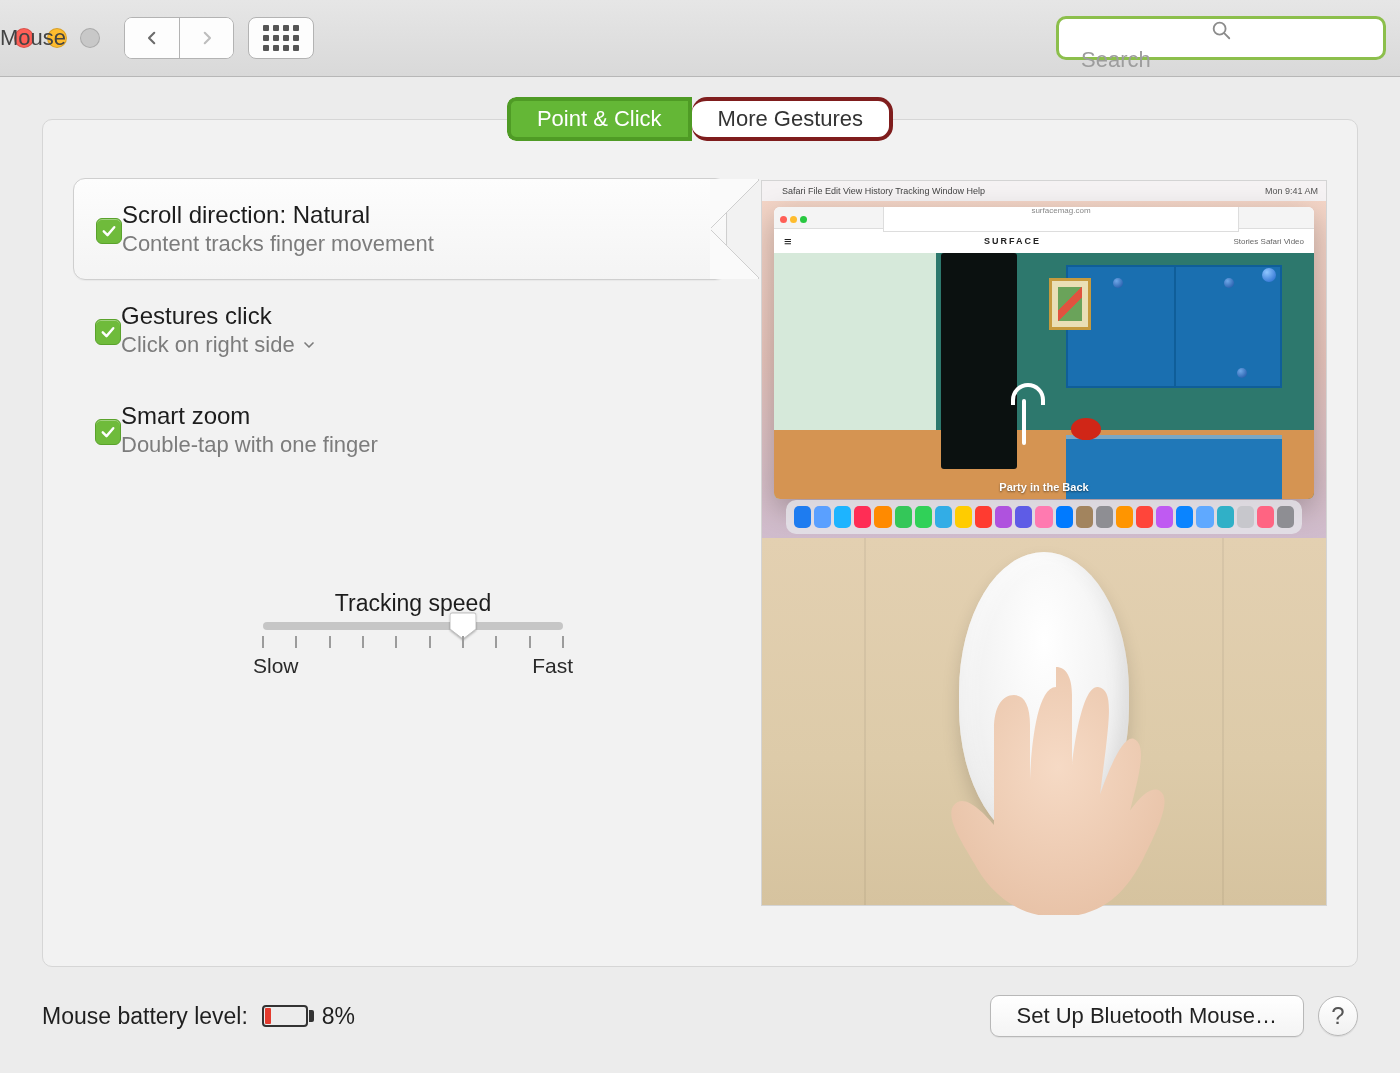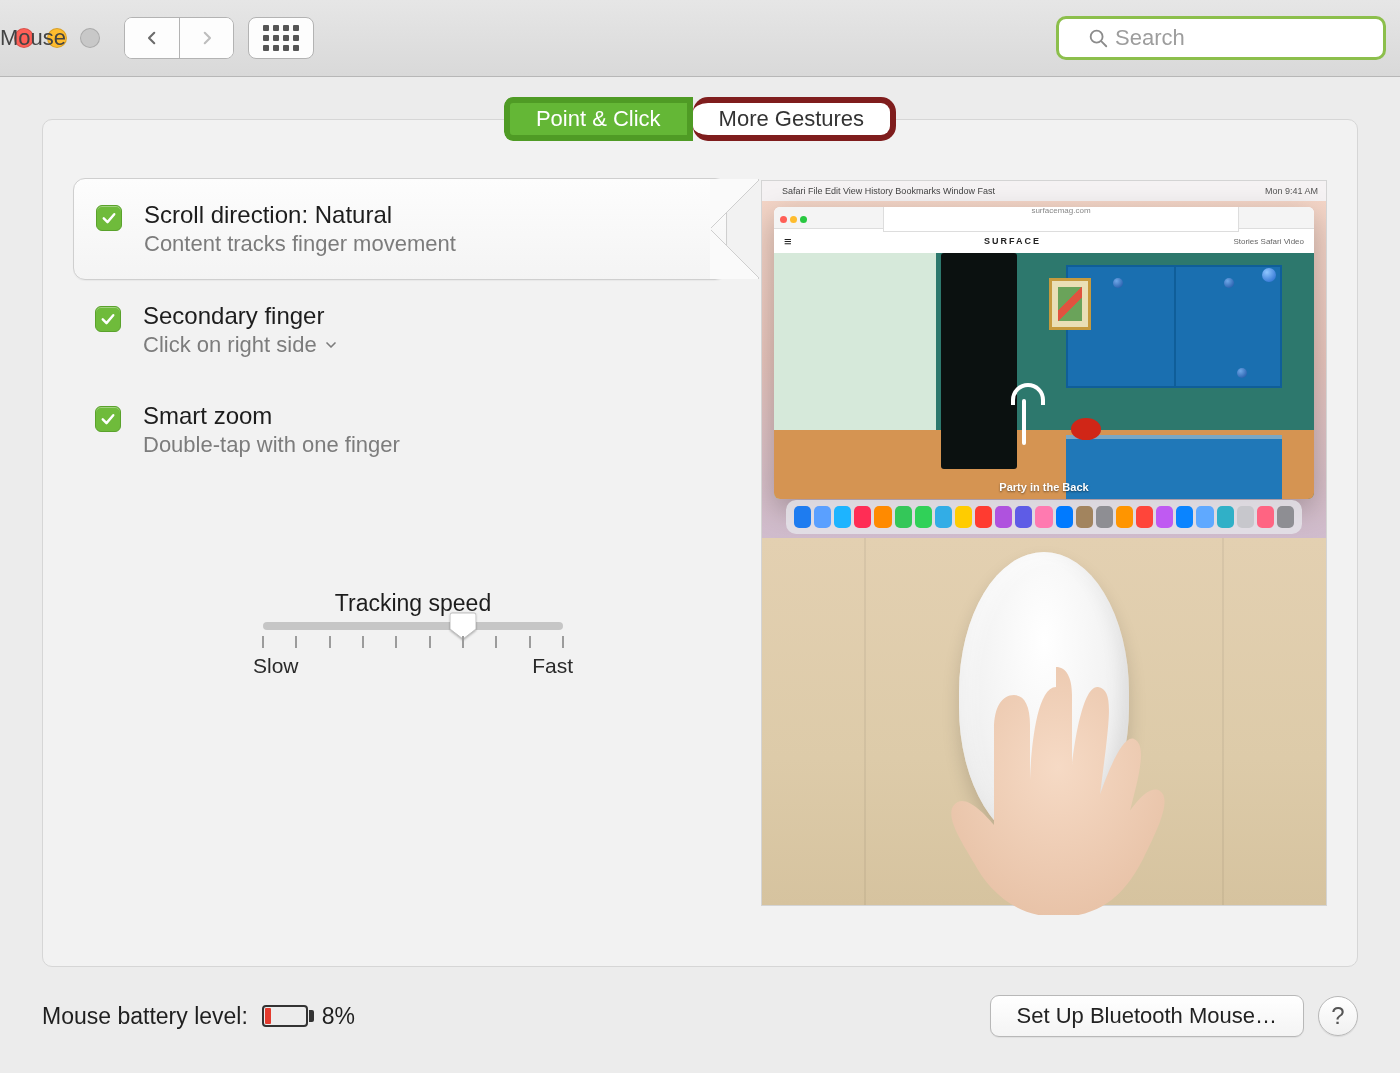--- a/index.html
+++ b/index.html
@@ -64,42 +64,43 @@
     pointer-events: none;
   }
 
   .search-wrap {
     margin-left: auto;
     width: 330px; height: 44px;
     border: 3px solid #8cbf4c;
     border-radius: 10px;
     background: #fff;
     display: flex; align-items: center;
-    padding: 0 28px;
+    padding: 0 22px;
     gap: 6px;
+    flex-direction: column;
   }
   .search-wrap svg { width: 22px; height: 22px; color: #8b8b8b; flex: 0 0 auto; }
   .search-wrap input {
     border: none; outline: none; font-size: 22px; width: 100%;
     color: #333; background: transparent;
   }
   .search-wrap input::placeholder { color: #9d9d9d; }
 
   
   .content-shell { padding: 20px 42px 0; }
   .tabbar {
     display: flex; justify-content: center; position: relative; z-index: 2;
   }
   .tabs {
     display: inline-flex; height: 44px; border-radius: 9px; overflow: hidden;
     font-size: 22px; font-weight: 500;
   }
   .tab {
     padding: 0 26px; display: flex; align-items: center;
-    border: 6px solid #7f1d1d; background: #fff; color: #333;
+    border: 4px solid #7f1d1d; background: #fff; color: #333;
   }
   .tab.active {
     background: #64b736; color: #fff; border-color: #4f9b25;
   }
   .tab:first-child  { border-top-left-radius: 9px;  border-bottom-left-radius: 9px; }
   .tab:last-child   { border-top-right-radius: 9px; border-bottom-right-radius: 9px; border-left: none; border-radius: 15px; }
 
   .panel {
     margin-top: -22px;
     border: 1px solid #d6d6d6;
@@ -111,21 +112,21 @@
     gap: 34px;
     position: relative;
   }
 
   .options-col {
     flex: 0 0 654px;
     display: flex; flex-direction: column;
   }
 
   .option {
-    display: flex; align-items: flex-start; gap: 22px;
+    display: flex; align-items: center; 
     padding: 22px 24px 22px 22px;
     position: relative;
   }
   .option.selected {
     background: linear-gradient(#fdfdfd, #f4f4f4);
     border: 1px solid #cfcfcf;
     border-radius: 12px;
     box-shadow: 0 1px 1px rgba(0,0,0,.04);
   }
   .option.selected::after {
@@ -391,21 +392,21 @@
         </div>
       </div>
 
       <div class="option">
         <div class="checkbox">
           <svg viewBox="0 0 24 24">
               <path fill="none" stroke="currentColor" stroke-width="3.2" stroke-linecap="round" stroke-linejoin="round" d="M5 12.5l5 5L19 7"></path>
             </svg>
         </div>
         <div class="opt-text">
-          <div class="title">Secondary finger</div>
+          <div class="title">Gestures click</div>
           <div class="sub">
             <span>Click on right side</span>
             <svg viewBox="0 0 24 24">
                 <path fill="none" stroke="#7c7c7c" stroke-width="2.5" stroke-linecap="round" stroke-linejoin="round" d="M6 9l6 6 6-6"></path>
               </svg>
           </div>
         </div>
       </div>
 
       <div class="option">
@@ -446,21 +447,21 @@
           <span>Fast</span>
         </div>
       </div>
     </div>
 
     <div class="preview-col">
 
       <div class="preview-top">
         <div class="menubar">
           <span></span>
-          <span>Safari   File   Edit   View   History   Bookmarks   Window   Fast</span>
+          <span>Safari   File   Edit   View   History   Tracking   Window   Help</span>
           <span class="right">Mon 9:41 AM</span>
         </div>
         <div class="safari-window">
           <div class="safari-toolbar">
             <span class="mini-lights"><span></span><span></span><span></span></span>
             <div class="addr">surfacemag.com</div>
           </div>
           <div class="page-nav">
             <span style="letter-spacing:0;font-size:13px">≡</span>
             <span class="brand">SURFACE</span>

